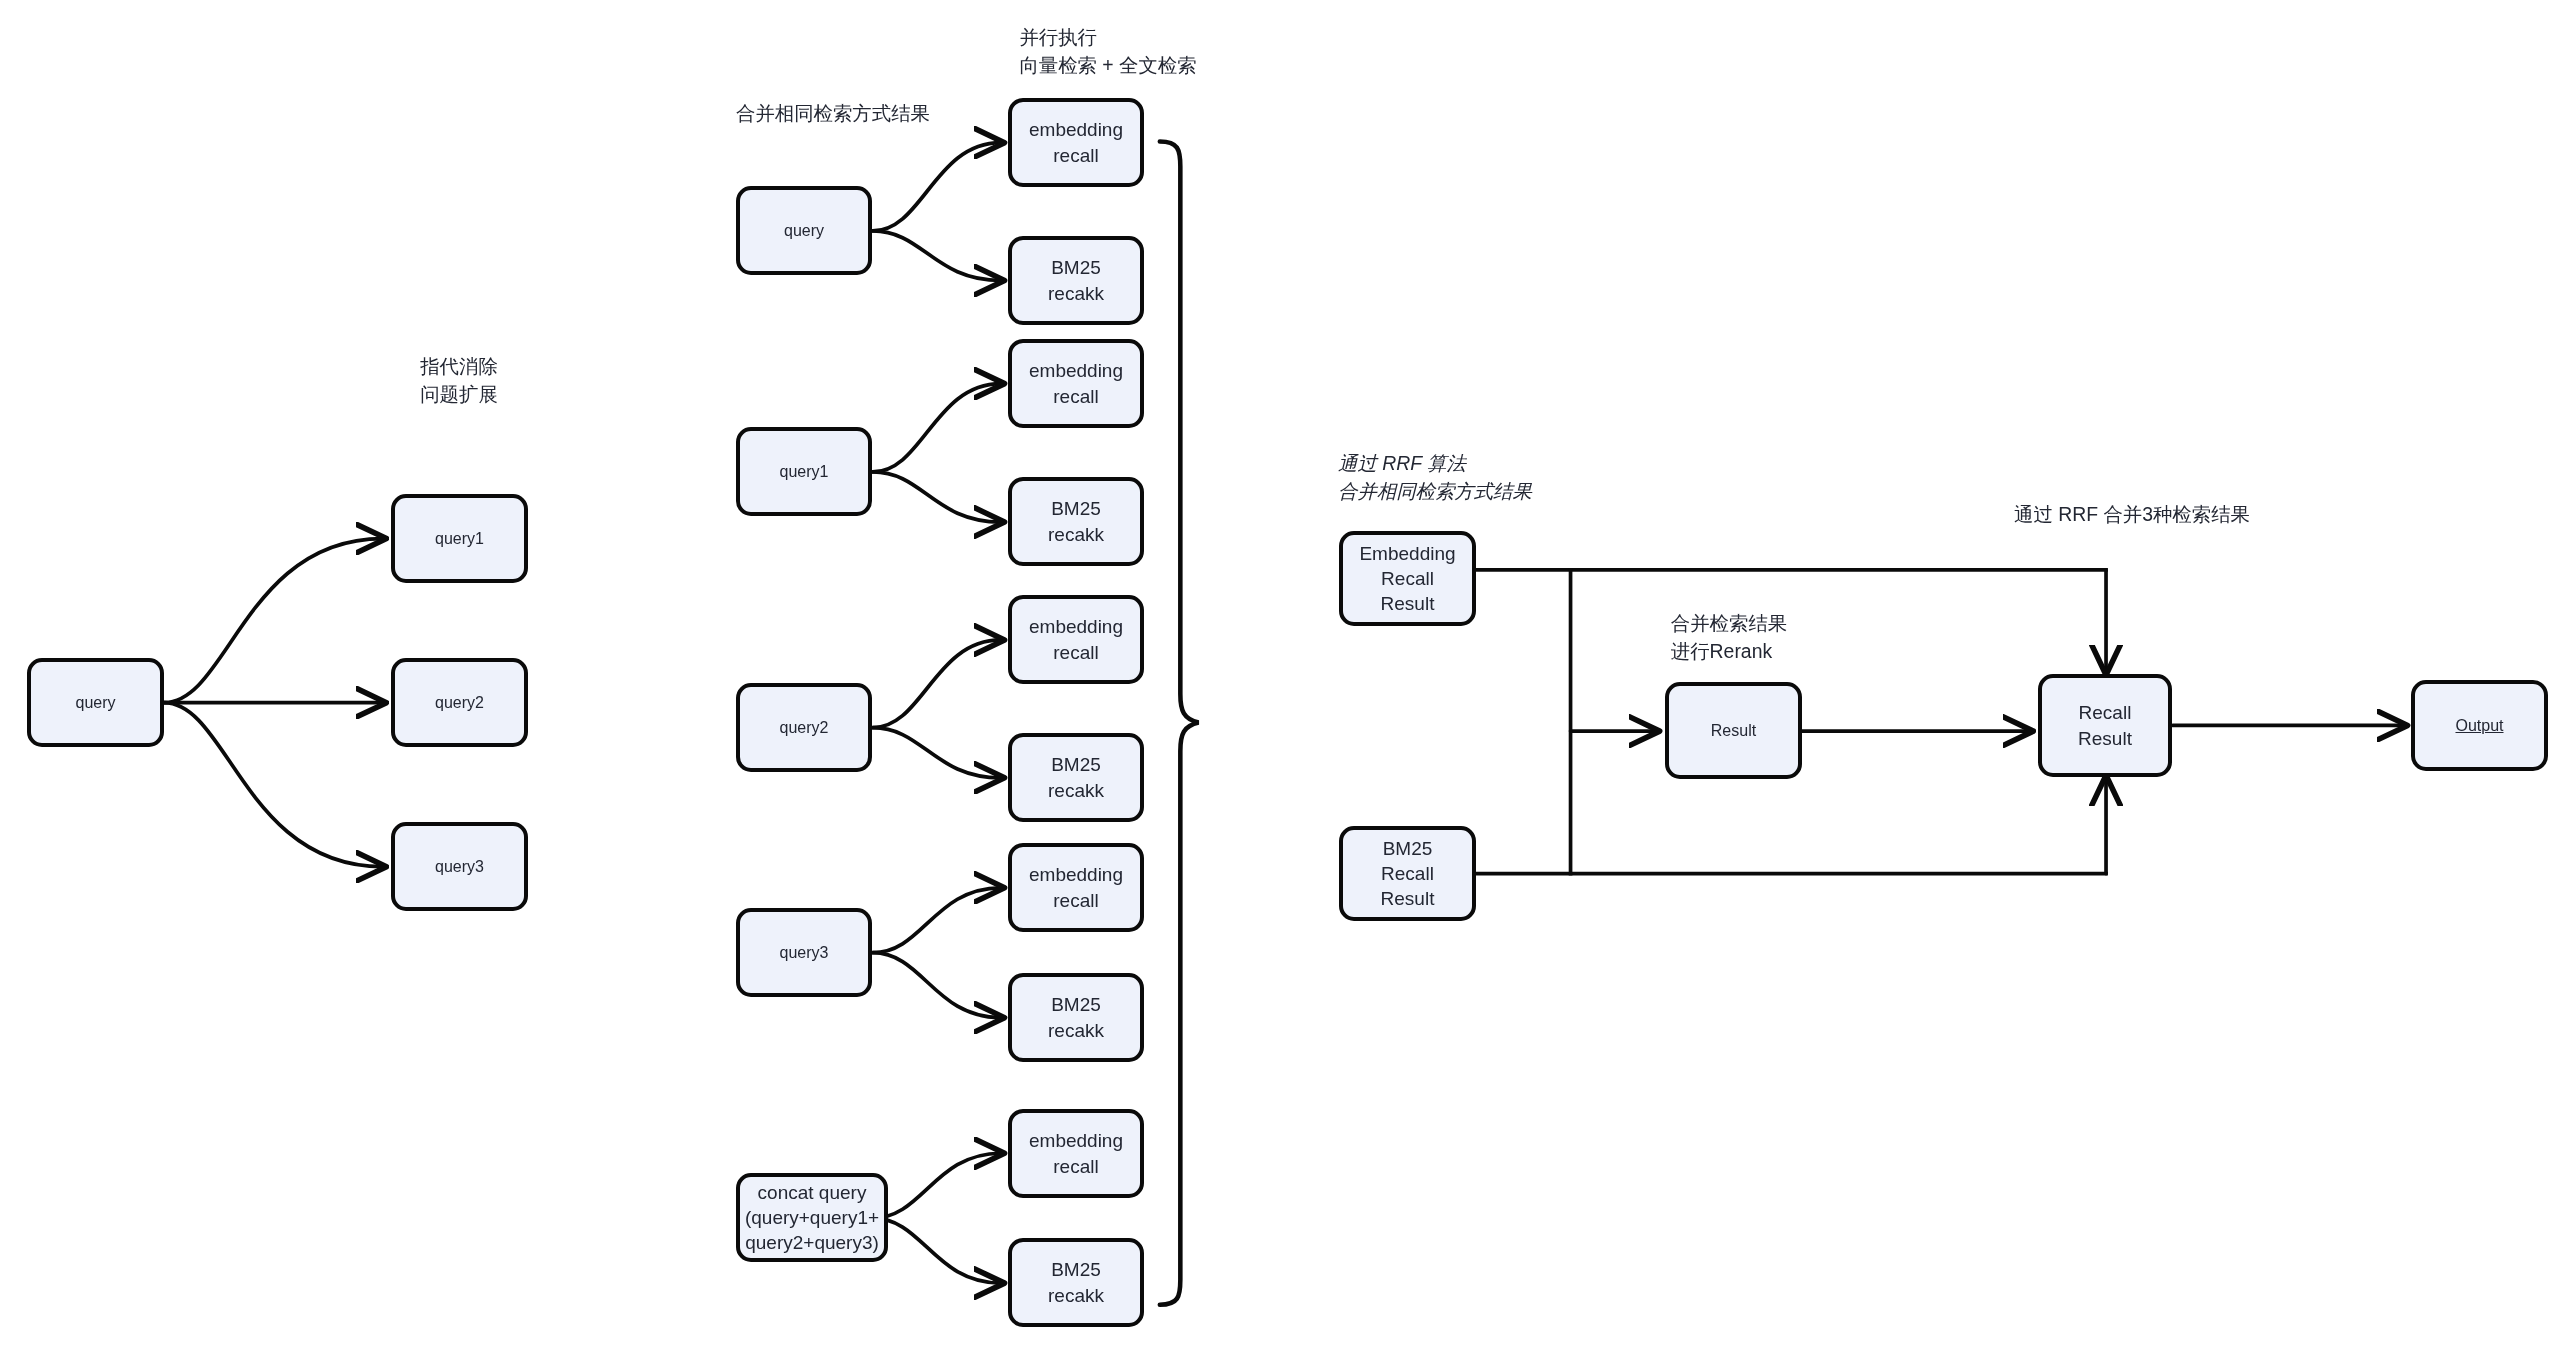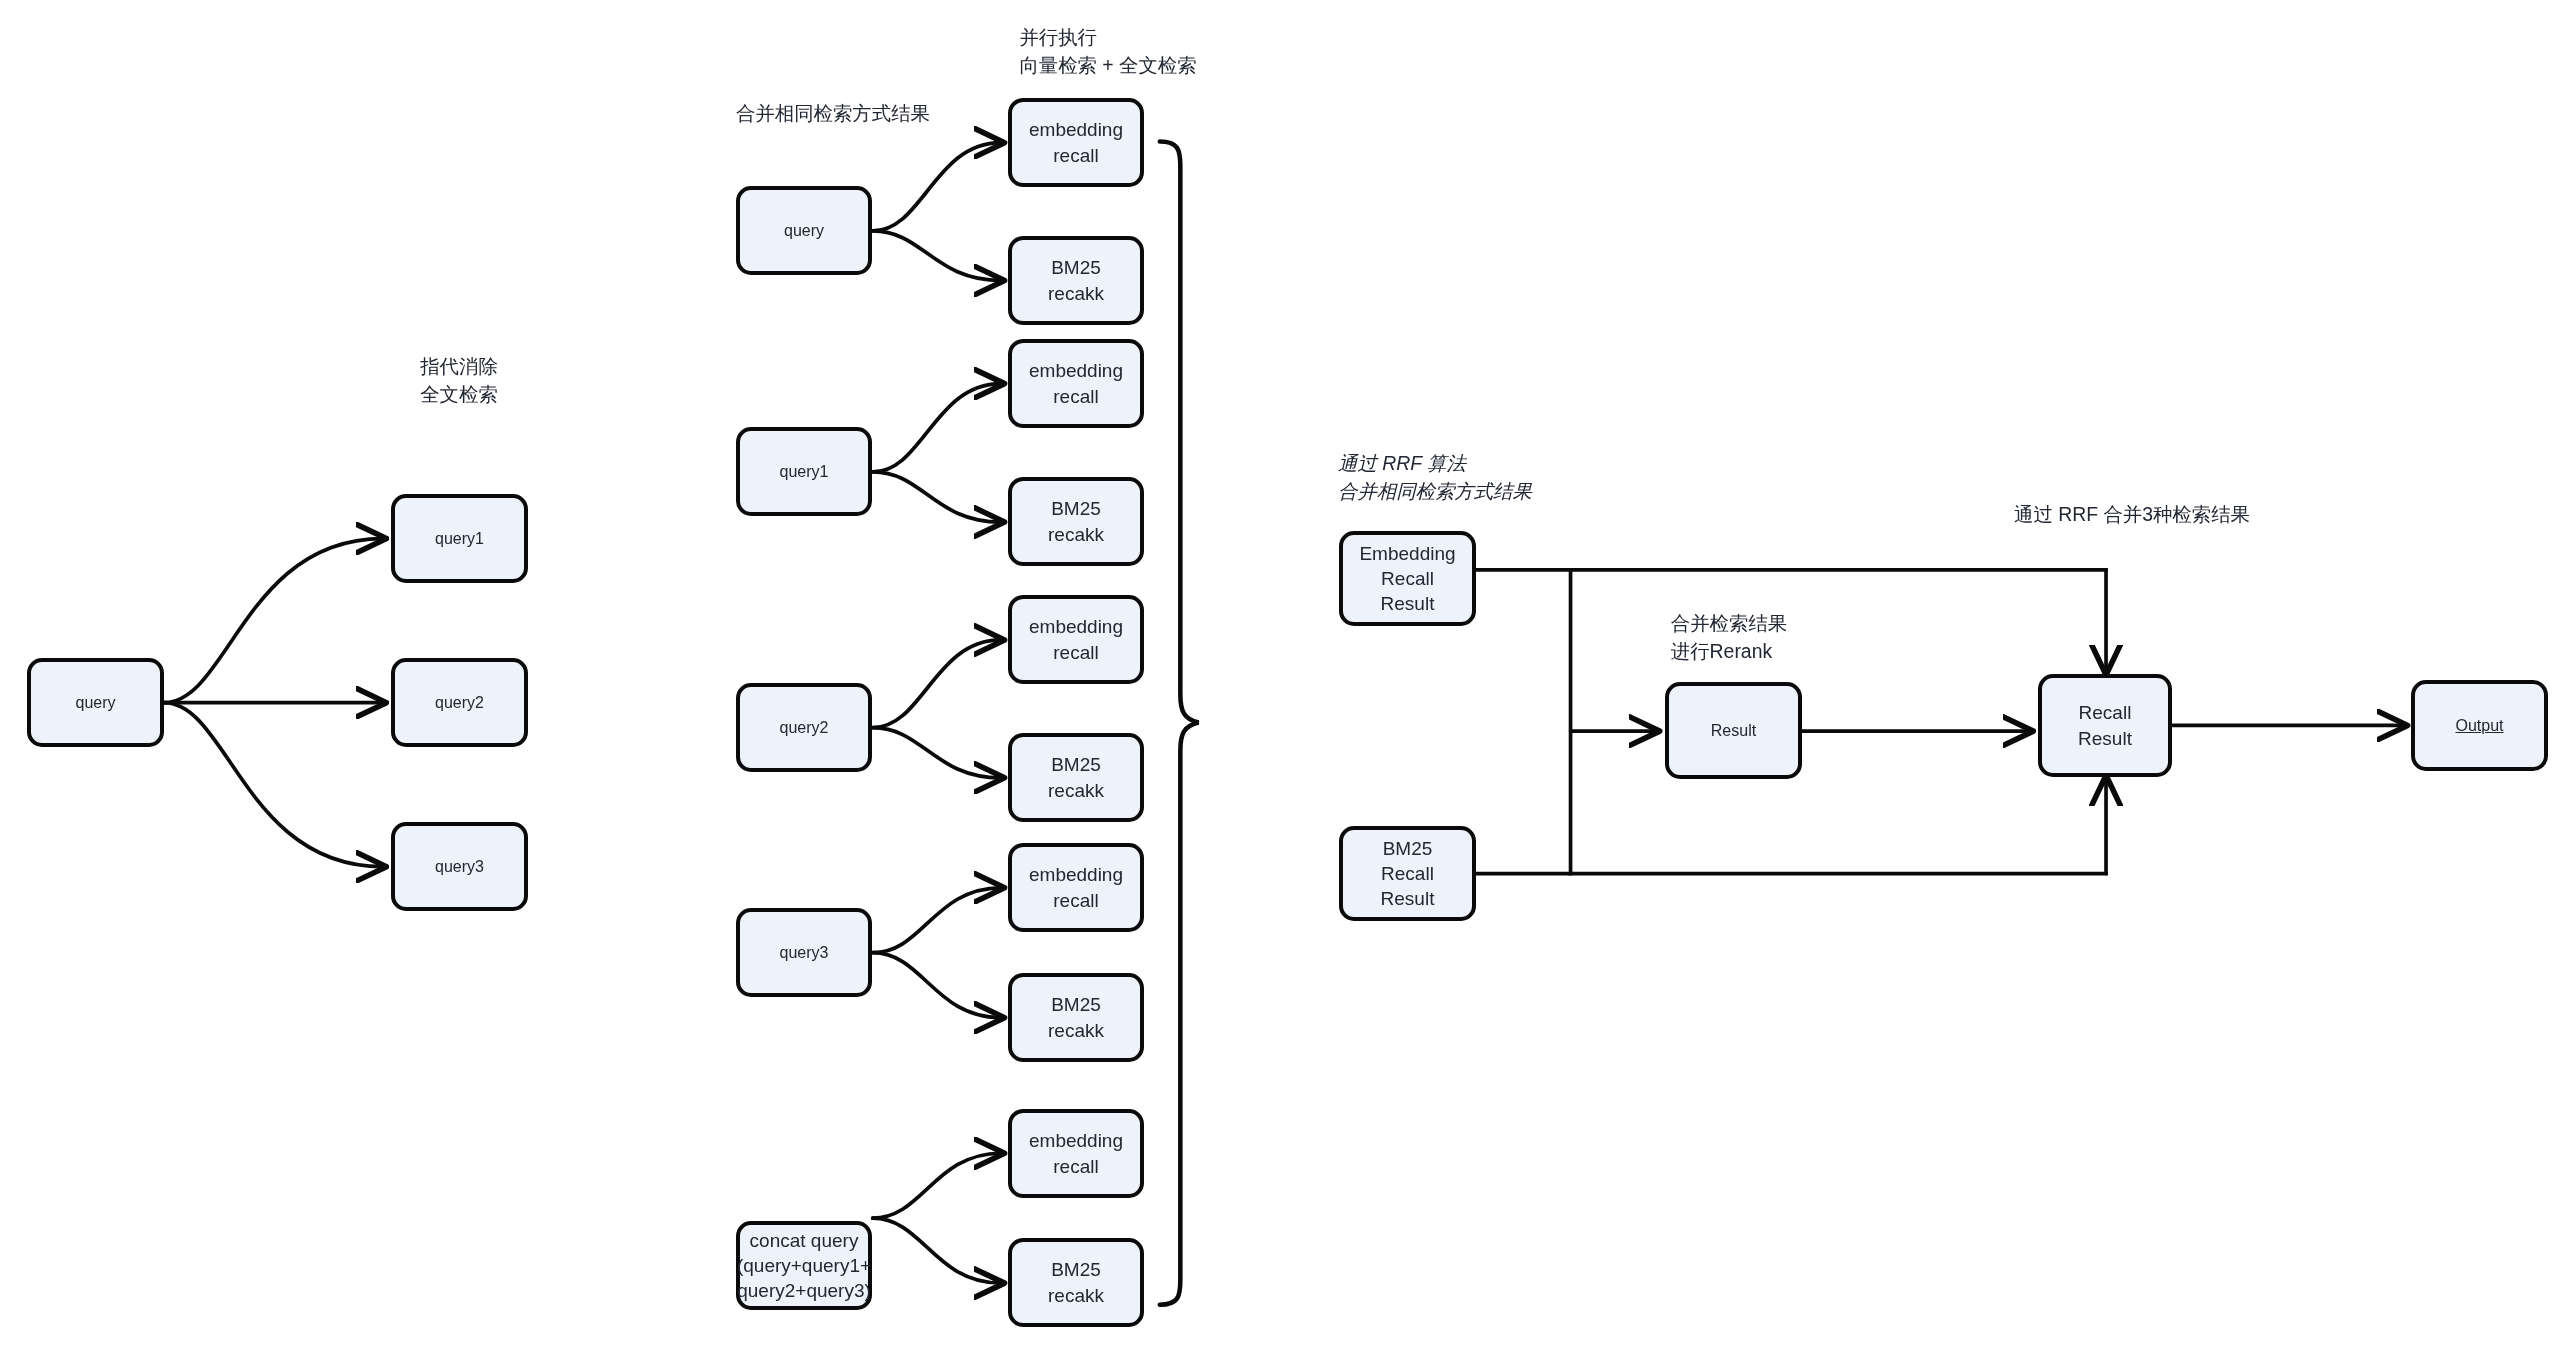--- a/index.html
+++ b/index.html
@@ -73,21 +73,21 @@
 
     <g class="brace-path" fill="none" stroke="#0a0a0a" stroke-width="8" stroke-linecap="round">
       <path d="M2036,248 C2068,248 2072,262 2072,292
                L2072,1218 C2072,1248 2078,1262 2104,1268
                C2078,1274 2072,1288 2072,1318
                L2072,2246 C2072,2276 2068,2290 2036,2290"></path>
     </g>
   </svg>
 
   <div class="note center" style="left: 459px; top: 353px; white-space: pre;">指代消除
-全文检索</div>
+问题扩展</div>
 
   <div class="node n-md" style="left:27px;top:658px;width:137px;height:89px;">
     <span style="white-space: pre;">query</span>
   </div>
 
   <div class="node n-md" style="left:391px;top:494px;width:137px;height:89px;">
     <span style="white-space: pre;">query1</span>
   </div>
   <div class="node n-md" style="left:391px;top:658px;width:137px;height:89px;">
     <span style="white-space: pre;">query2</span>
@@ -141,21 +141,21 @@
   </div>
   <div class="node n-sm" style="left:1008px;top:843px;width:136px;height:89px;">
     <span style="white-space: pre;">embedding
 recall</span>
   </div>
   <div class="node n-sm" style="left:1008px;top:973px;width:136px;height:89px;">
     <span style="white-space: pre;">BM25
 recakk</span>
   </div>
 
-  <div class="node n-sm" style="left:736px;top:1221px;width:136px;height:89px;">
+  <div class="node n-sm" style="left:736px;top:1173px;width:152px;height:89px;">
     <span style="white-space: pre;">concat query
 (query+query1+
 query2+query3)</span>
   </div>
   <div class="node n-sm" style="left:1008px;top:1109px;width:136px;height:89px;">
     <span style="white-space: pre;">embedding
 recall</span>
   </div>
   <div class="node n-sm" style="left:1008px;top:1238px;width:136px;height:89px;">
     <span style="white-space: pre;">BM25

